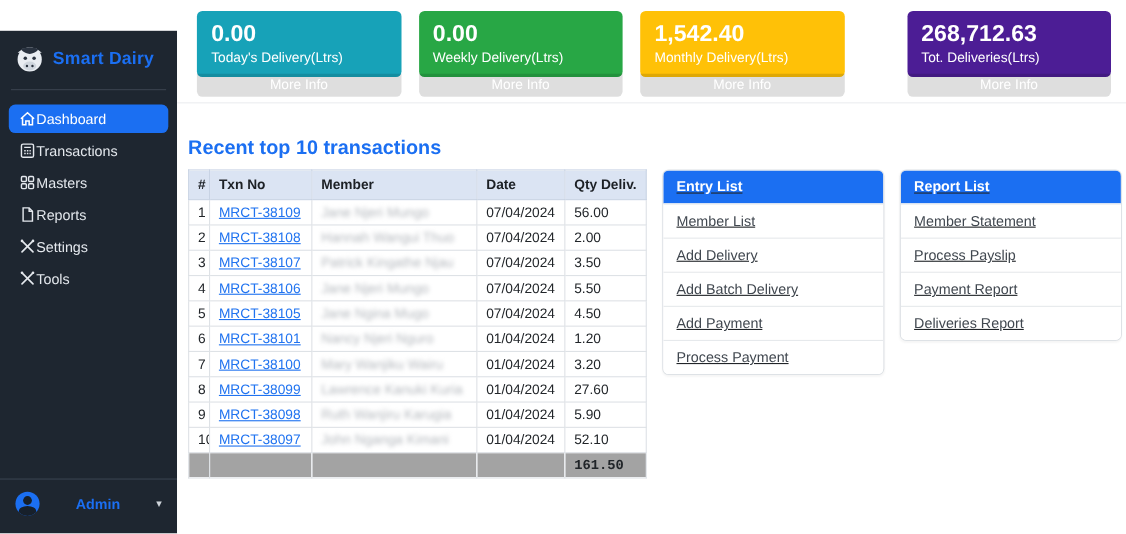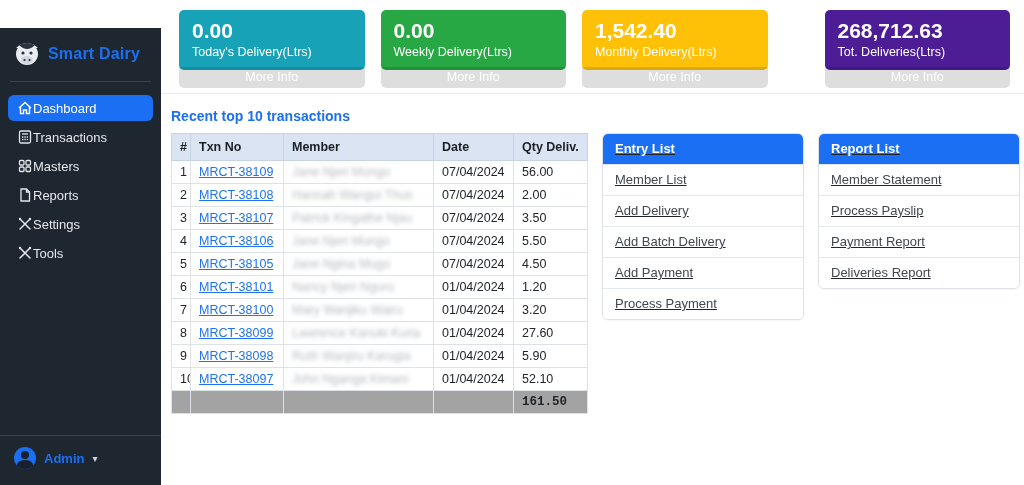--- a/index.html
+++ b/index.html
@@ -33,21 +33,21 @@
     border-radius:6px; cursor:pointer;
     font-size:13px; color:#e4e8ed;
   }
   .menu-item.active { background:#1b6ff2; color:#ffffff; }
   .menu-item .mi-icon { width:16px; height:16px; display:inline-flex; }
   .menu-item .mi-icon svg { width:16px; height:16px; }
 
   .sidebar-bottom {
     border-top:1px solid #39424e;
     padding:11px 14px 16px 14px;
-    display:flex; align-items:center; gap:8px;
+    display:flex; align-items:center; gap:8px;justify-content:space-between;
   }
   .avatar {
     width:22px; height:22px; border-radius:50%;
     background:#1b6ff2; position:relative; overflow:hidden; flex:none;
   }
   .avatar::before { 
     content:""; position:absolute; left:7px; top:4px; width:8px; height:8px;
     border-radius:50%; background:#17202b;
   }
   .avatar::after { 
@@ -65,21 +65,21 @@
   .card-body { flex:1; padding:8px 13px; }
   .card-value { font-size:21px; font-weight:bold; line-height:1.25; }
   .card-label { font-size:12.5px; margin-top:1px; }
   .card-footer {
     text-align:center; font-size:12.5px; padding:3px 0 4px;
     background:rgba(0,0,0,0.13); border-radius:0 0 5px 5px; cursor:pointer;
   }
 
   .content-divider { border:none; border-top:1px solid #ebedf0; margin:23px -8px 0 -10px; }
 
-  .section-title { color:#1b6ff2; font-size:14px; font-weight:bold; margin:14px 0 9px 0; }
+  .section-title { color:#1b6ff2; font-size:18px; font-weight:bold; margin:30px 0 9px 0; }
 
   .main-row { display:flex; gap:14px; align-items:flex-start; }
 
   
   table { border-collapse:collapse; font-size:12.5px; width:416px; table-layout:fixed; }
   th, td { border:1px solid #dee2e6; padding:4px 8px; text-align:left; overflow:hidden; white-space:nowrap; }
   thead th { background:#dbe4f3; font-weight:bold; color:#1c2025; border-color:#c8d3e4; padding:6px 8px; }
   td.member { color:#b6babf; filter:blur(2px); }
   a.txn-link { color:#2073f0; text-decoration:underline; cursor:pointer; }
   tr.total-row td { background:#a3a3a3; height:23px;font-family:Liberation Mono, monospace; }

